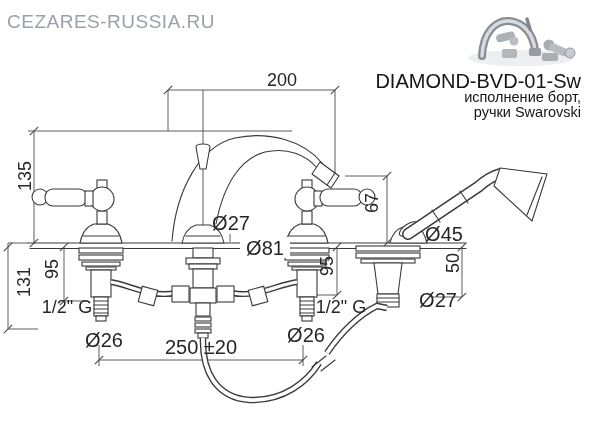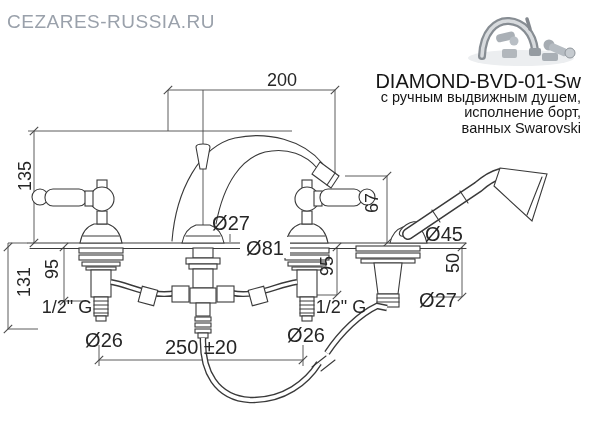--- a/index.html
+++ b/index.html
@@ -21,23 +21,22 @@
 </style>
 </head>
 <body>
 
 <div class="page">
 
   <div class="watermark">CEZARES-RUSSIA.RU</div>
 
   <div class="product-info">
     <div class="model">DIAMOND-BVD-01-Sw</div>
-    <div>с ручным выдвижным душем,</div>
     <div>исполнение борт,</div>
-    <div>ванных Swarovski</div>
+    <div>ручки Swarovski</div>
   </div>
 
   <svg width="600" height="427" viewBox="0 0 600 427">
     <defs>
       <path id="tk" d="M-4.2 4.2 L4.2 -4.2" stroke="#4a4a4a" stroke-width="1.1"></path>
     </defs>
 
     <g>
       <ellipse cx="521" cy="58" rx="53" ry="8" fill="#eceef0"></ellipse>
       <path d="M482,56 C483,32 496,20 509,21 C523,22 533,33 535,50" stroke="#878d93" stroke-width="8" fill="none" stroke-linecap="round"></path>

